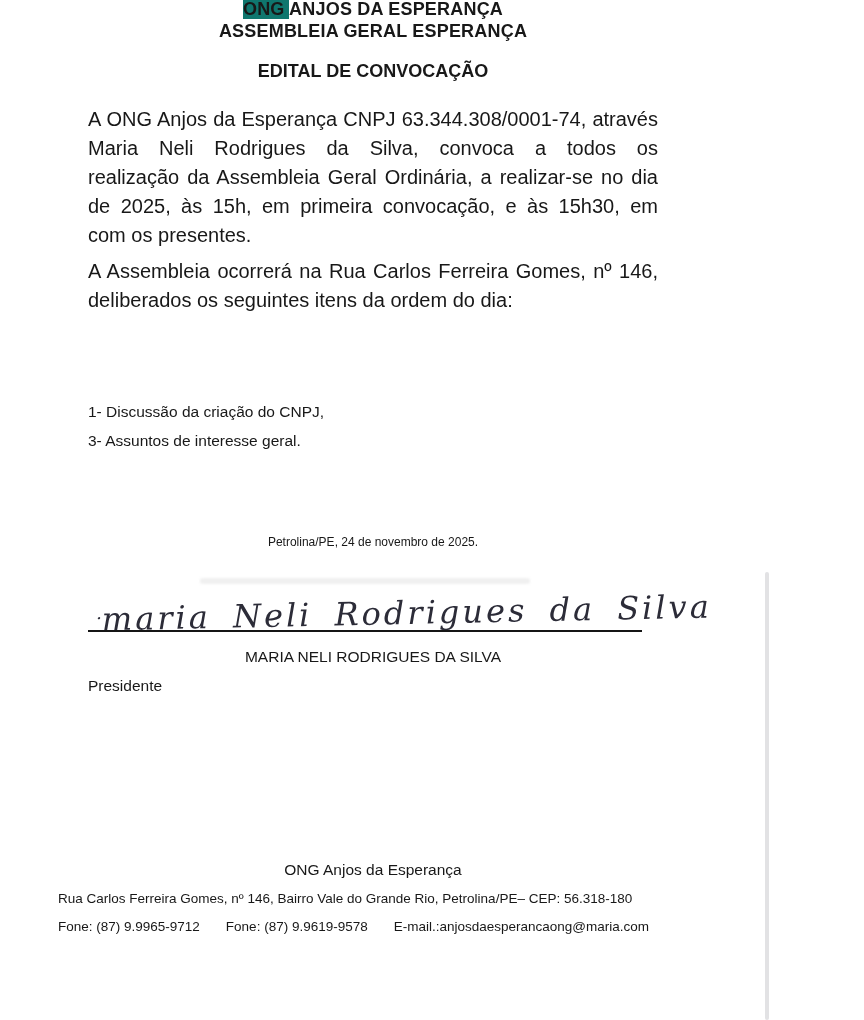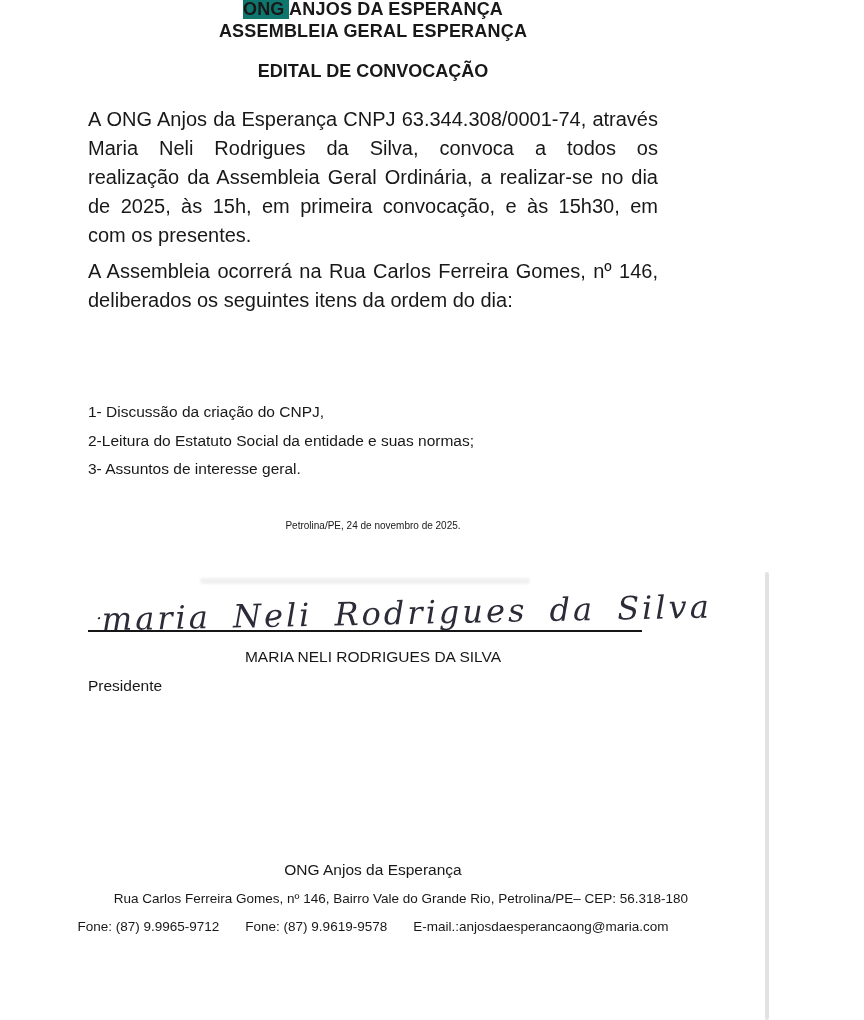--- a/index.html
+++ b/index.html
@@ -36,45 +36,45 @@
     line-height: 22px;
   }
 
   .body-par { font-size: 20px; line-height: 29px; }
   .jline { text-align: justify; height: 29px; overflow: hidden; }
   .jline::after { content: ""; display: inline-block; width: 100%; height: 0; }
   .lline { text-align: left; height: 29px; }
 
   .agenda { font-size: 15.5px; line-height: 28.5px; }
 
-  .date-line { font-size: 10px; line-height: 20px; text-align: center; }
+  .date-line { font-size: 12px; line-height: 20px; text-align: center; margin-top: 16px; }
 
   .handwriting {
     font-family: "DejaVu Serif", serif;
     font-style: italic;
     font-size: 32px;
     line-height: 40px;
     letter-spacing: 3px;
     word-spacing: 9px;
     color: #2c2c38;
     transform: rotate(-1.2deg);
     white-space: nowrap;
   }
   .pen-mark { font-size: 18px; vertical-align: 6px; letter-spacing: 0; }
 
   .sig-underline { background: #151515; height: 2px; }
 
   .sig-name { font-size: 15.5px; line-height: 20px; text-align: center; }
   .sig-role { font-size: 15.5px; line-height: 20px; text-align: left; }
 
   .footer-org { font-size: 15.5px; line-height: 20px; text-align: center; }
-  .footer-address { font-size: 13.5px; line-height: 17px; text-align: right; white-space: nowrap; }
+  .footer-address { font-size: 13.5px; line-height: 17px; text-align: left; white-space: nowrap; }
   .footer-contacts {
     font-size: 13.5px; line-height: 17px;
-    display: flex; justify-content: center; gap: 26px; white-space: nowrap;
+    display: flex; justify-content: flex-start; gap: 26px; white-space: nowrap;
   }
 
   .scan-artifact {
     background: #f0f0f0;
     border-radius: 3px;
     filter: blur(1px);
   }
 
   .scrollbar-thumb {
     background: #e2e2e4;
@@ -101,21 +101,20 @@
     <div class="lline">com os presentes.</div>
   </div>
 
   <div class="abs col body-par" style="top:257px;">
     <div class="jline">A Assembleia ocorrerá na Rua Carlos Ferreira Gomes, nº 146, Bairro Vale do</div>
     <div class="lline">deliberados os seguintes itens da ordem do dia:</div>
   </div>
 
   <div class="abs col agenda" style="top:369px;margin-top:29px;">
     <div>1- Discussão da criação do CNPJ,</div>
-    <div>2-Leitura do Estatuto Social da entidade e suas normas;</div>
     <div>3- Assuntos de interesse geral.</div>
   </div>
 
   <div class="abs col date-line" style="top:516px;">Petrolina/PE, 24 de novembro de 2025.</div>
 
   <div class="abs scan-artifact" style="top:578px; left:200px; width:330px; height:6px;"></div>
 
   <div class="abs handwriting" style="top:592px; left:96px;">
     <span class="pen-mark">·</span><span>maria Neli Rodrigues da Silva</span>
   </div>

